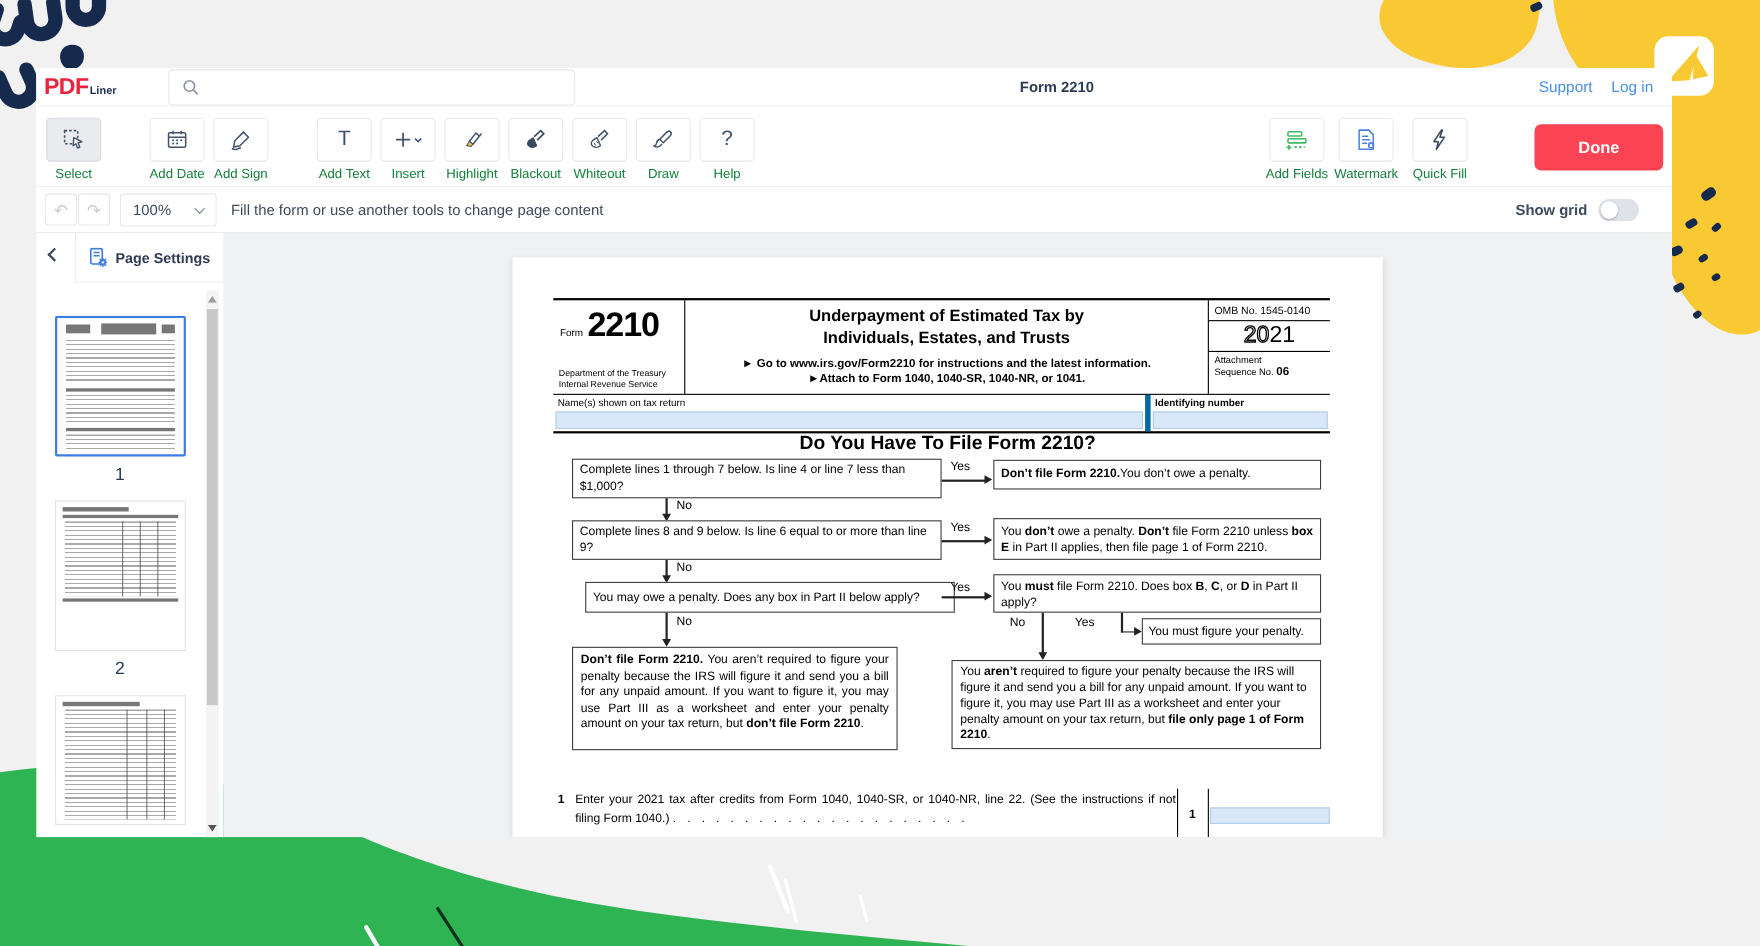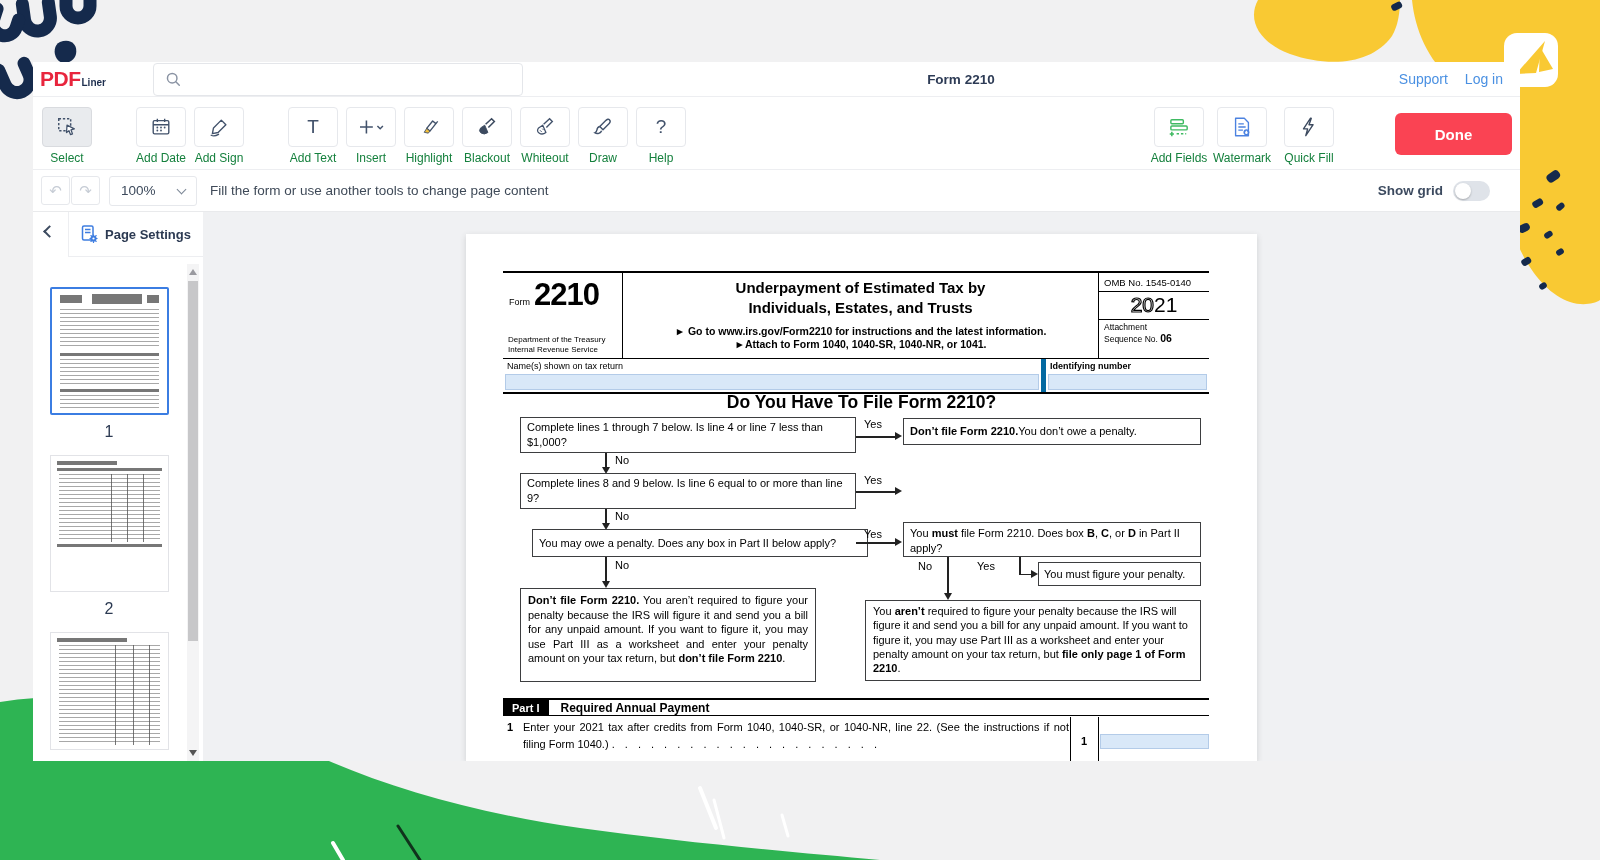--- a/index.html
+++ b/index.html
@@ -473,20 +473,21 @@
           </div>
 
         <div class="vl" style="left:139px;top:219px;height:15px"></div>
         <div class="ah-d" style="left:136px;top:233px"></div>
         <span class="ynlbl" style="left:149px;top:220px">No</span>
 
         <div class="fbox" style="left:54px;top:239px;width:336px;height:36px">Complete lines 8 and 9 below. Is line 6 equal to or more than line 9?</div>
         <span class="ynlbl" style="left:398px;top:240px">Yes</span>
         <div class="hl" style="left:390px;top:257px;width:40px"></div>
         <div class="ah-r" style="left:429px;top:253px"></div>
+        <div class="fbox" style="left:437px;top:237px;width:298px;height:38px;padding-top:4px"><span>You </span><span style="font-weight: 700;">don’t</span><span> owe a penalty. </span><span style="font-weight: 700;">Don’t</span><span> file Form 2210 unless </span><span style="font-weight: 700;">box E</span><span> in Part II applies, then file page 1 of Form 2210.</span></div>
 
         <div class="vl" style="left:139px;top:275px;height:15px"></div>
         <div class="ah-d" style="left:136px;top:289px"></div>
         <span class="ynlbl" style="left:149px;top:276px">No</span>
 
         <div class="fbox cent" style="left:66px;top:295px;width:336px;height:28px">You may owe a penalty. Does any box in Part II below apply?</div>
         <span class="ynlbl" style="left:398px;top:294px">Yes</span>
         <div class="hl" style="left:390px;top:308px;width:40px"></div>
         <div class="ah-r" style="left:429px;top:304px"></div>
         <div class="fbox" style="left:437px;top:288px;width:298px;height:35px;padding-top:3px"><span>You </span><span style="font-weight: 700;">must</span><span> file Form 2210. Does box </span><span style="font-weight: 700;">B</span><span>, </span><span style="font-weight: 700;">C</span><span>, or </span><span style="font-weight: 700;">D</span><span> in Part II apply?</span></div>
@@ -500,24 +501,20 @@
         <div class="ah-d" style="left:478px;top:359px"></div>
         <span class="ynlbl" style="left:511px;top:326px">Yes</span>
         <div class="vl" style="left:553px;top:323px;height:18px"></div>
         <div class="hl" style="left:553px;top:339.5px;width:13px"></div>
         <div class="ah-r" style="left:565px;top:336px"></div>
         <div class="fbox cent" style="left:572px;top:328px;width:163px;height:24px;padding:0 5px">You must figure your penalty.</div>
 
         <div class="fbox just" style="left:54px;top:354px;width:296px;height:94px;padding:4px 7px"><span style="font-weight: 700;">Don’t file Form 2210.</span><span> You aren’t required to figure your penalty because the IRS will figure it and send you a bill for any unpaid amount. If you want to figure it, you may use Part III as a worksheet and  enter your penalty amount on your tax return, but </span><span style="font-weight: 700;">don’t file Form 2210</span><span>.</span></div>
         <div class="fbox" style="left:399px;top:366px;width:336px;height:81px;padding:3px 7px;line-height:1.3"><span>You </span><span style="font-weight: 700;">aren’t</span><span> required to figure your penalty because the IRS will figure it and send you a bill for any unpaid amount. If you want to figure it, you may use Part III as a worksheet and enter your penalty amount on your tax return, but </span><span style="font-weight: 700;">file only page 1 of Form 2210</span><span>.</span></div>
 
-        <div class="partbar">
-          <span class="p1label">Part I</span>
-          <span class="p1title">Required Annual Payment</span>
-        </div>
         <div class="line1">
           <div class="l1txt">
             <span class="l1num">1</span>
             <span class="l1body"><span>Enter your 2021 tax after credits from Form 1040, 1040-SR, or 1040-NR, line 22. (See the instructions if not filing Form 1040.) </span><span class="dots">. . . . . . . . . . . . . . . . . . . . .</span></span>
           </div>
           <div class="l1vl" style="left:567px"></div>
           <div class="l1vl" style="left:595px"></div>
           <span class="l1num2">1</span>
           <div class="l1field"></div>
         </div>

